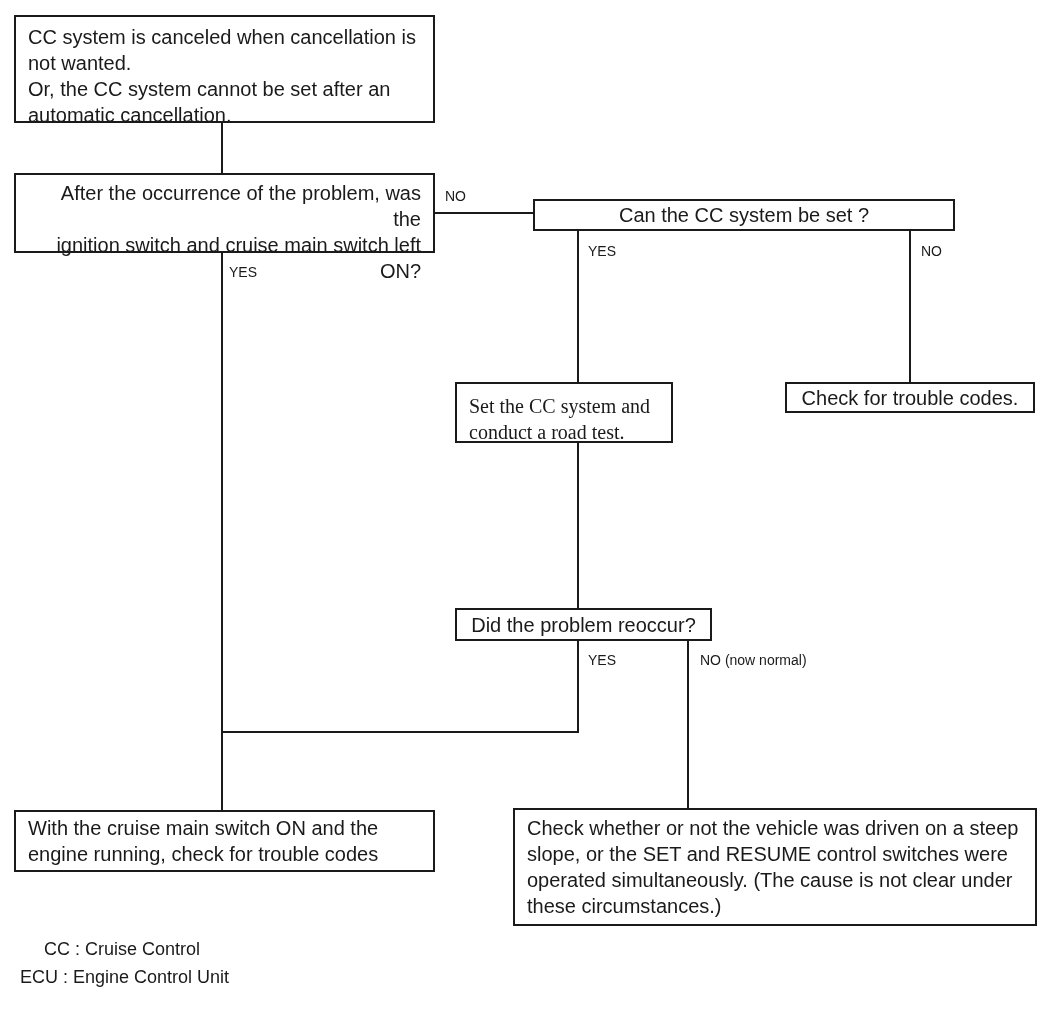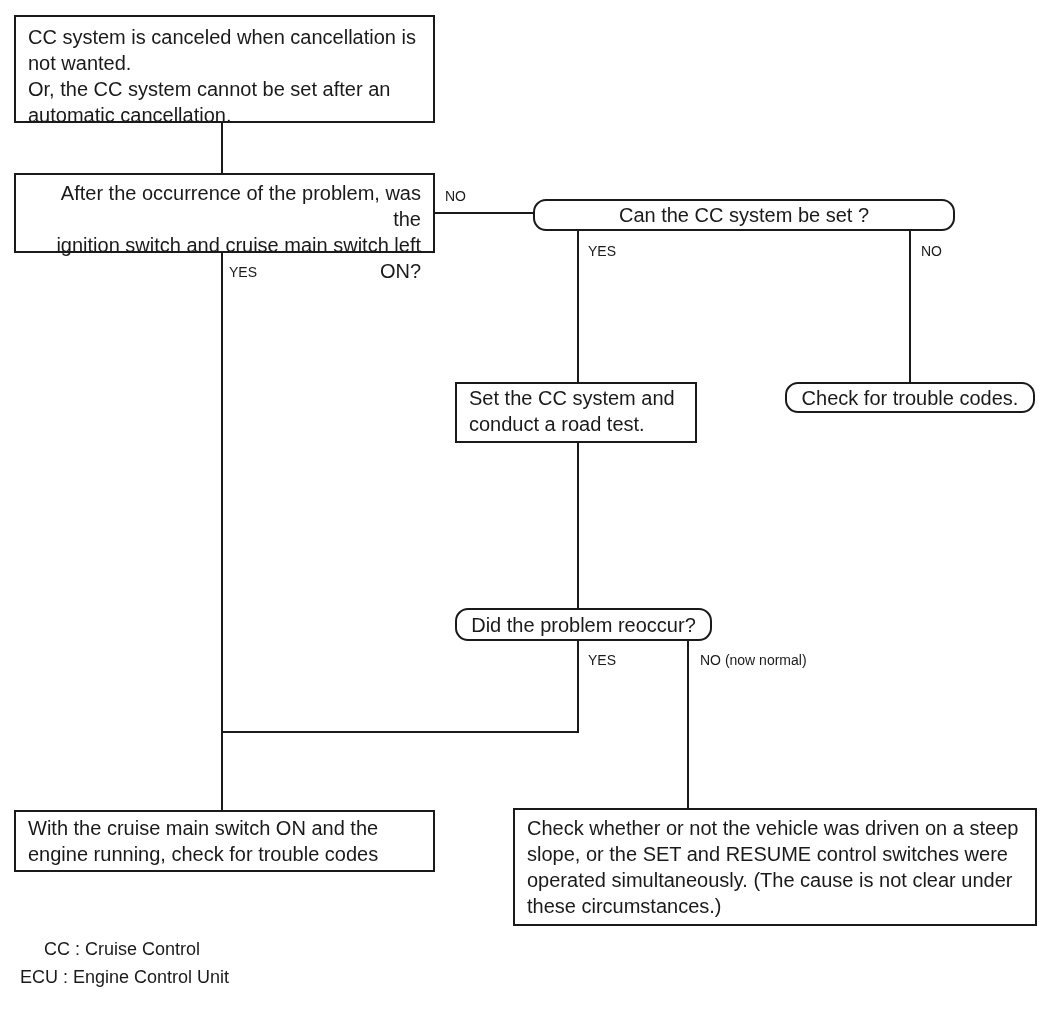--- a/index.html
+++ b/index.html
@@ -26,21 +26,20 @@
     white-space: pre-line;
     padding: 5px 12px;
   }
   .box.center {
     display: flex;
     align-items: center;
     justify-content: center;
     padding: 0;
     text-align: center;
     white-space: nowrap;
-    border-radius: 13px;
   }
   .line {
     position: absolute;
     background: var(--ink);
   }
   .lbl {
     position: absolute;
     font-size: 14px;
     line-height: 20px;
     white-space: pre;
@@ -61,21 +60,21 @@
 not wanted.
 Or, the CC system cannot be set after an
 automatic cancellation.</div>
 
   <div class="box" style="left:14px; top:173px; width:421px; height:80px; padding-top:5px;text-align:right;">After the occurrence of the problem, was the
 ignition switch and cruise main switch left
 ON?</div>
 
   <div class="box center" style="left:533px; top:199px; width:422px; height:32px;">Can the CC system be set ?</div>
 
-  <div class="box" style="left:455px; top:382px; width:242px; height:61px; padding-top:1px;">Set the CC system and
+  <div class="box" style="left:455px; top:382px; width:218px; height:61px; padding-top:9px;font-family:Liberation Serif, serif;">Set the CC system and
 conduct a road test.</div>
 
   <div class="box center" style="left:785px; top:382px; width:250px; height:31px;">Check for trouble codes.</div>
 
   <div class="box center" style="left:455px; top:608px; width:257px; height:33px;">Did the problem reoccur?</div>
 
   <div class="box" style="left:14px; top:810px; width:421px; height:62px; padding-top:3px;">With the cruise main switch ON and the
 engine running, check for trouble codes</div>
 
   <div class="box" style="left:513px; top:808px; width:524px; height:118px; padding-top:5px;">Check whether or not the vehicle was driven on a steep

